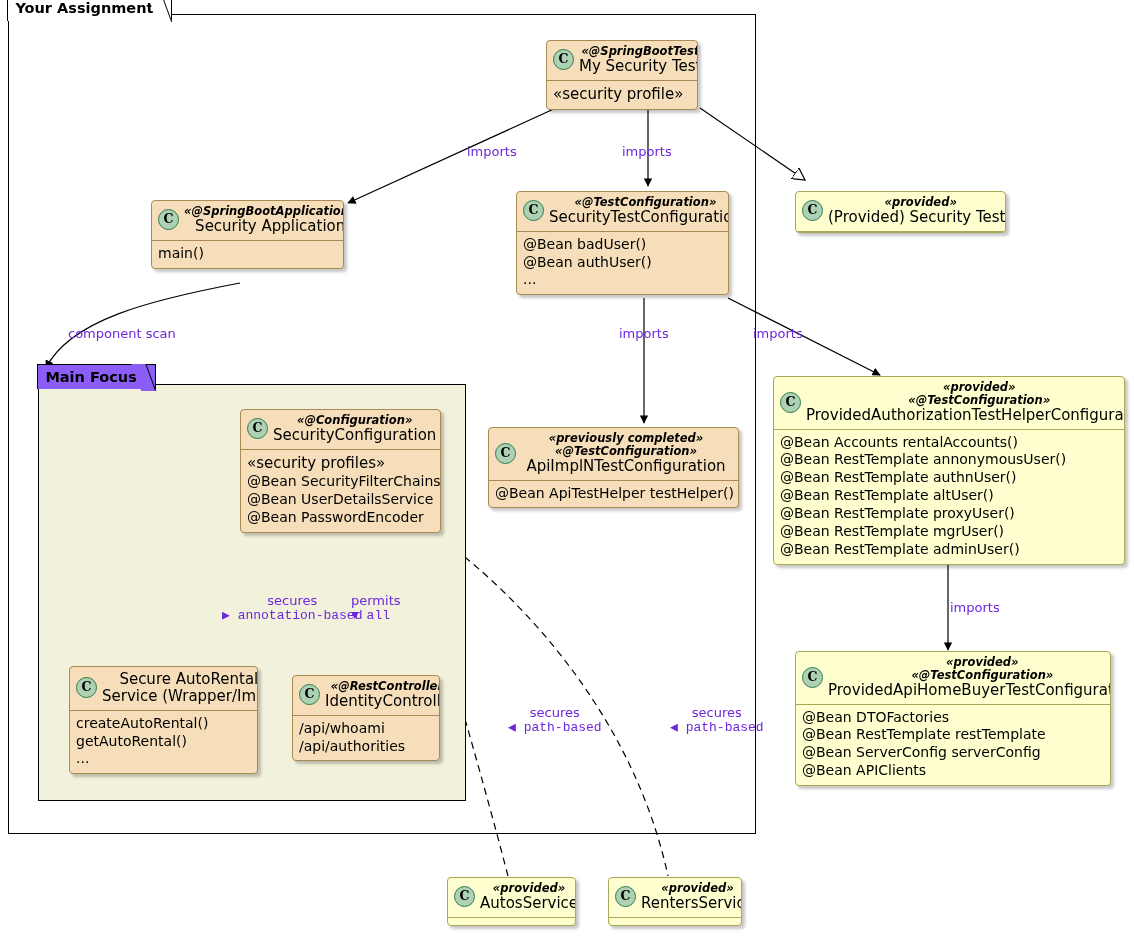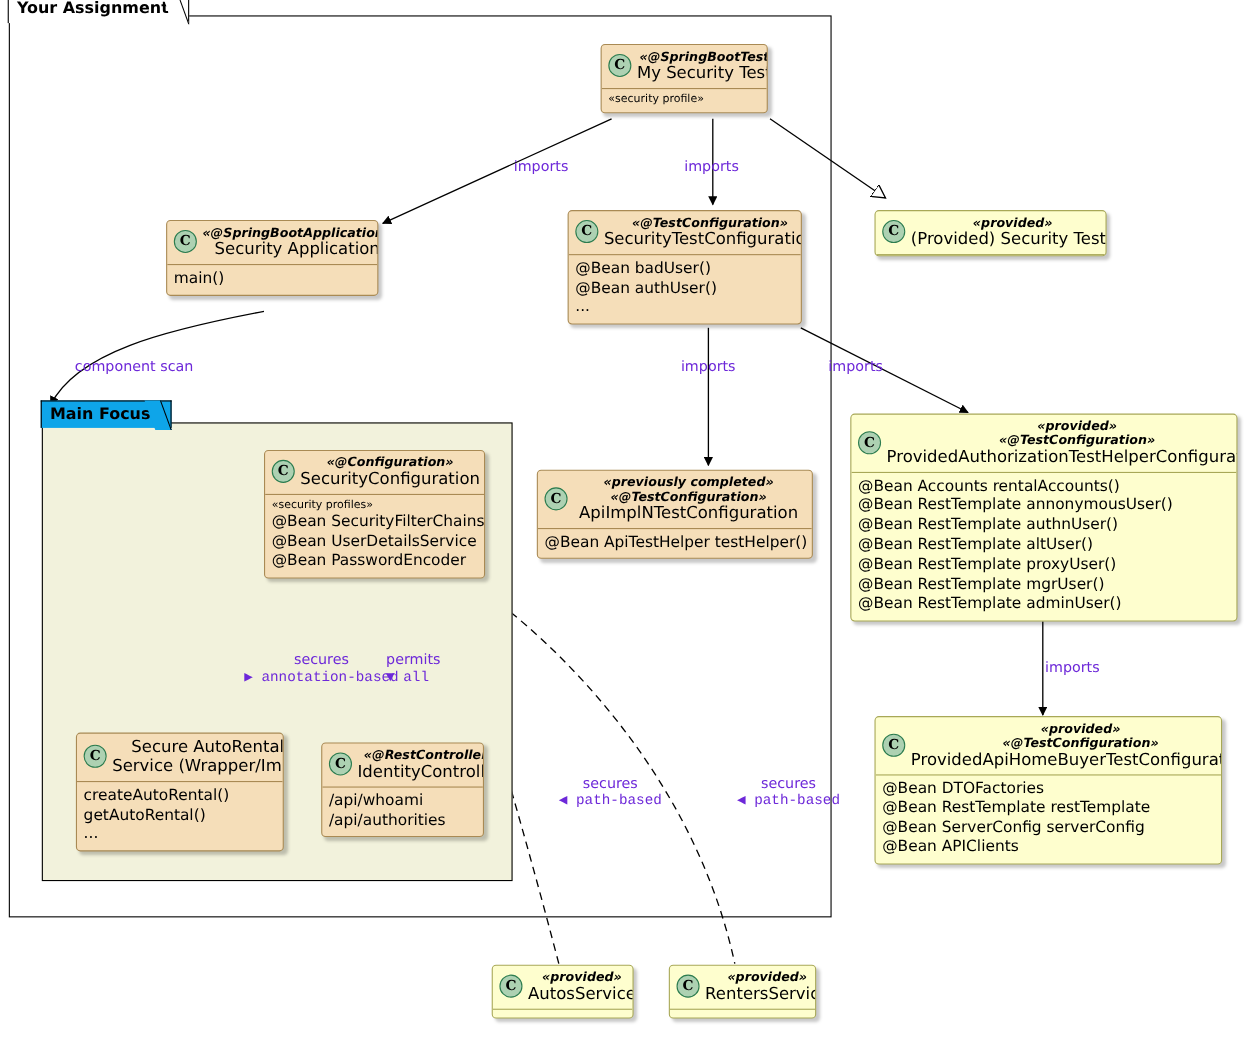--- a/index.html
+++ b/index.html
@@ -46,21 +46,21 @@
     background: inherit;
     box-sizing: border-box;
   }
 
   #pkg-assignment { left: 8px; top: 14px; width: 748px; height: 820px;
                     background: transparent; }
   #pkg-assignment > .pkg-tab { left: -1.6px; top: -20px; background: #FFFFFF; }
 
   #pkg-mainfocus { left: 38px; top: 384px; width: 428px; height: 417px;
                    background: #F2F2DC; }
-  #pkg-mainfocus > .pkg-tab { left: -1.6px; top: -21.5px; background: #0ea5e9; }
+  #pkg-mainfocus > .pkg-tab { left: -1.6px; top: -21.5px; background: #8b5cf6; }
 
   
   .cls {
     position: absolute;
     box-sizing: border-box;
     border: 1.2px solid #A08040;
     border-radius: 4px;
     box-shadow: 3px 3px 3px rgba(0,0,0,0.22);
     overflow: hidden;
   }
@@ -113,21 +113,21 @@
     padding: 4px 6px 5px 6px;
     line-height: 1.28;
   }
   .cls-body .mem {
     display: block;
     font-size: 14px;
     color: #000;
     white-space: nowrap;
   }
   .cls-body .mem.stereo-mem {
-    font-size: 10px;
+    font-size: 15px;
   }
   .cls-body.empty { height: 7px; padding: 0; }
 
   
   .elabel {
     position: absolute;
     font-size: 13px;
     color: #6d28d9;
     line-height: 1.18;
     white-space: nowrap;

